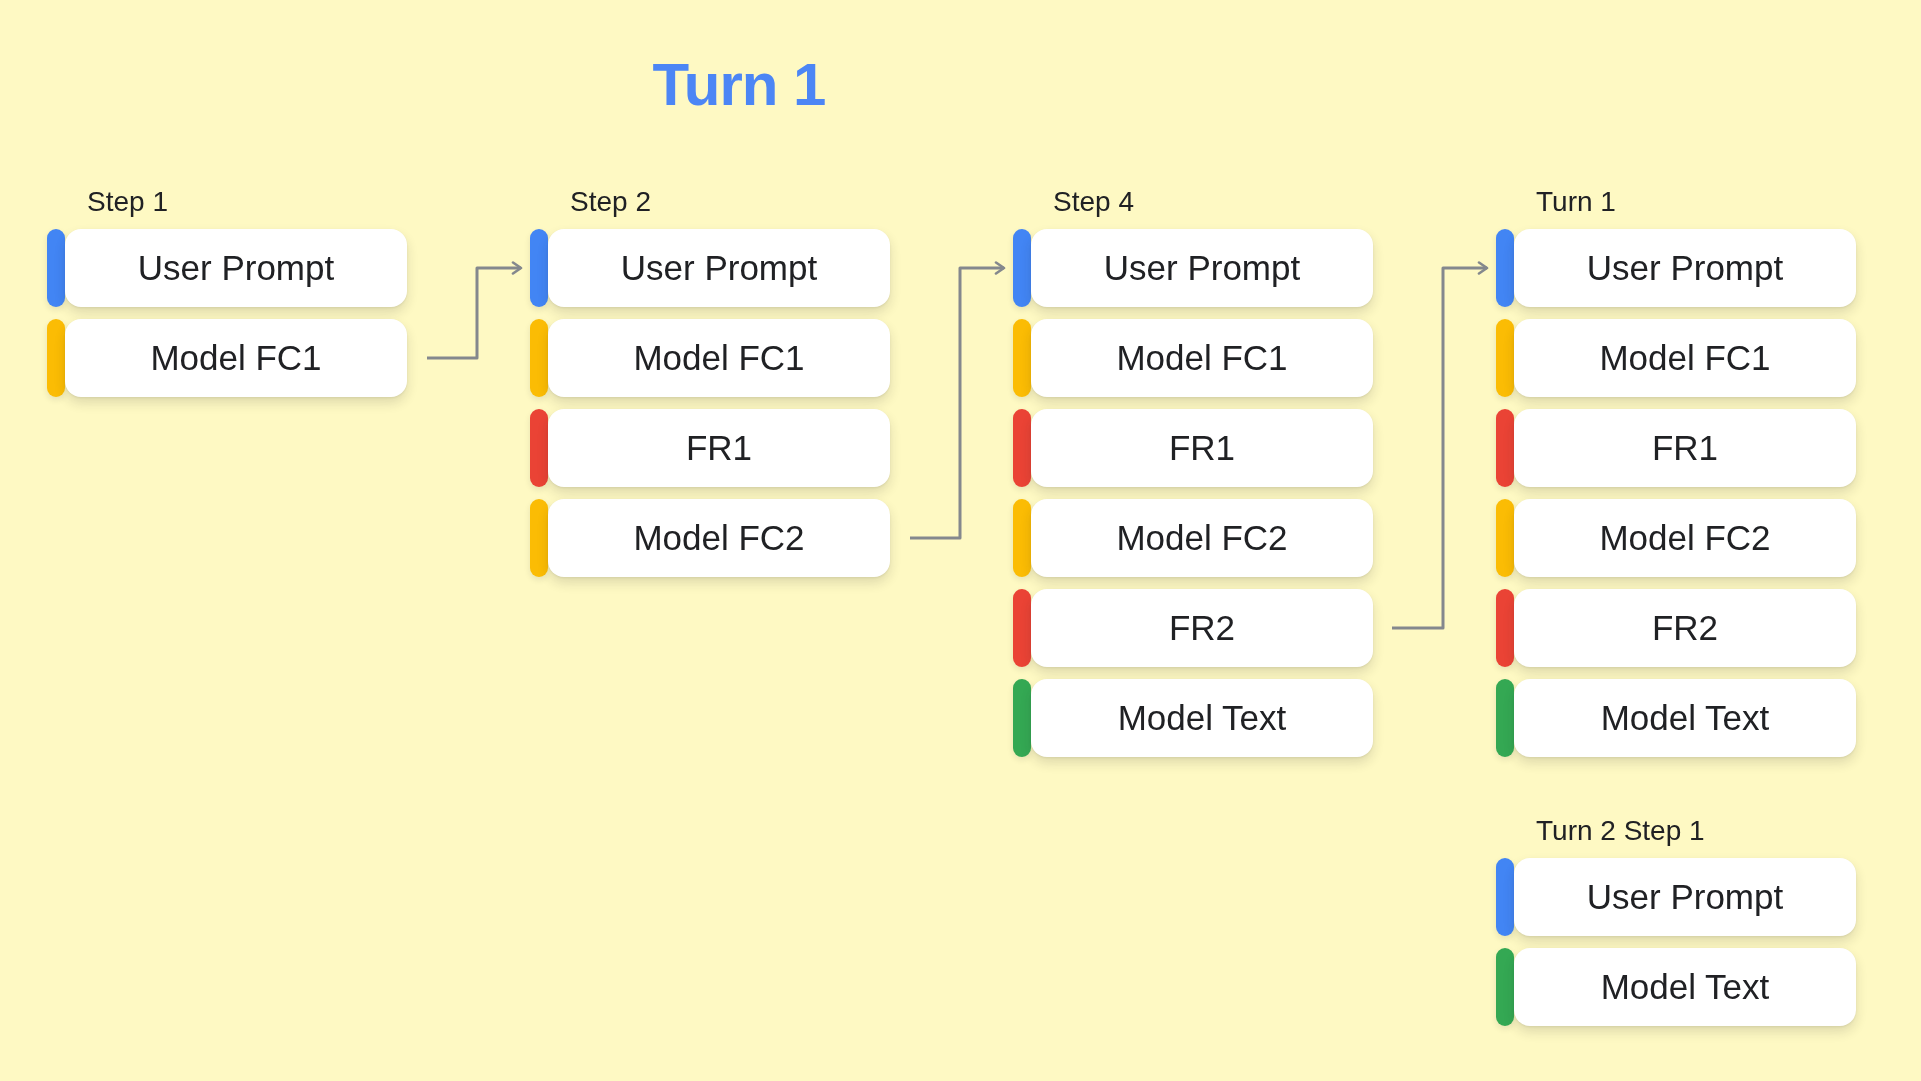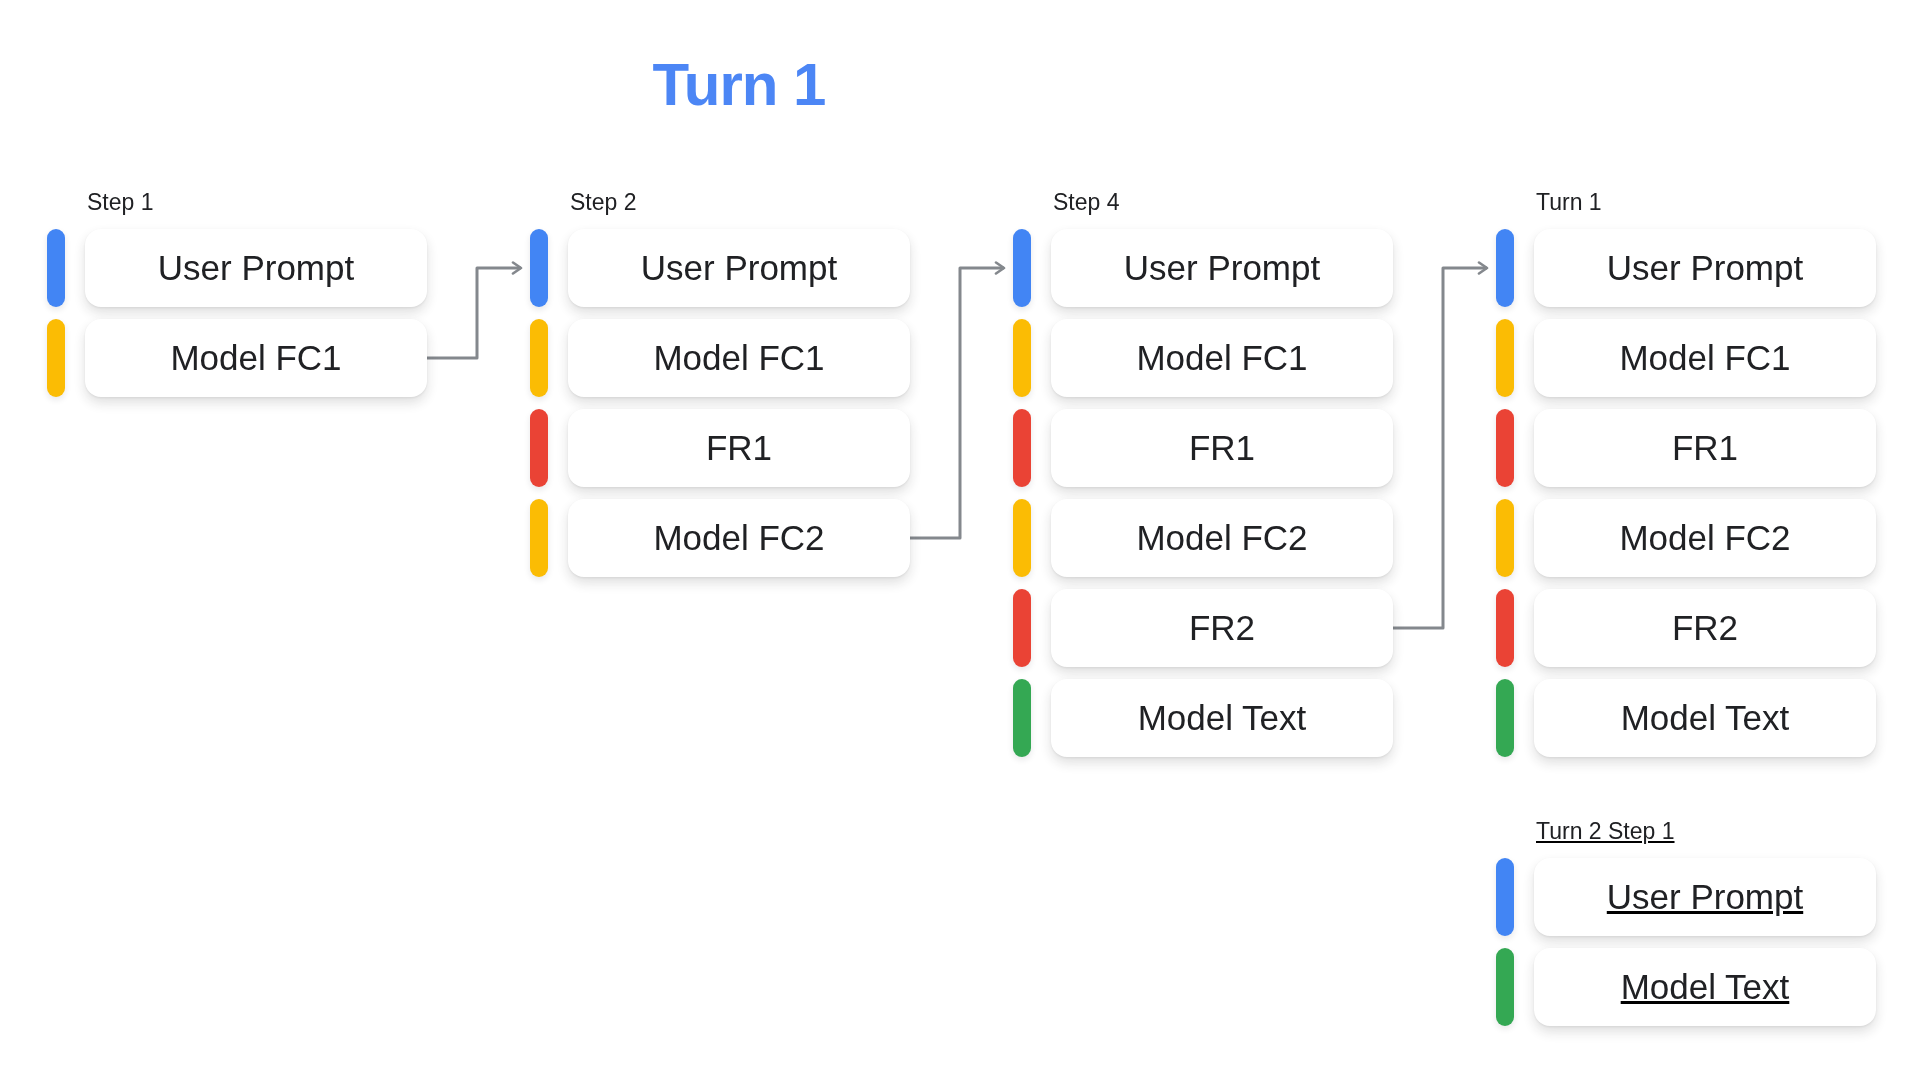--- a/index.html
+++ b/index.html
@@ -4,21 +4,21 @@
 <style>
   html,body{margin:0;padding:0;}
   body{
     font-family:"Liberation Sans","DejaVu Sans",sans-serif;
     background:#e8eaed;
   }
   .canvas{
     position:relative;
     width:1921px;
     height:1081px;
-    background:#ffffff;
+    background:#fef9c3;
     overflow:hidden;
   }
   .turn-header{
     position:absolute;
     width:342px;
     text-align:center;
     font-size:60px;
     line-height:62px;
     font-weight:700;
     letter-spacing:-1px;
@@ -28,35 +28,34 @@
   .turn-header.h1{left:568px;}
   .turn-header.h2{left:1533px;}
   .col{
     position:absolute;
     width:380px;
   }
   .col.c1{left:47px;top:190px;}
   .col.c2{left:530px;top:190px;}
   .col.c3{left:1013px;top:190px;}
   .col.c4{left:1496px;top:190px;}
-  .col.c5{left:1496px;top:819px;text-decoration:underline;}
+  .col.c5{left:1496px;top:819px;}
   .col-label{
-    font-size:23px;
+    font-size:28px;
     line-height:24px;
     color:#202124;
     margin:0 0 15px 40px;
   }
   .rows{
     display:flex;
     flex-direction:column;
     gap:12px;
   }
   .row{
     display:flex;
-    gap:20px;
     height:78px;
   }
   .bar{
     width:18px;
     height:78px;
     border-radius:9px;
     background:#ccc;
     box-shadow:0 3px 6px rgba(32,33,36,0.10);
     flex:0 0 auto;
   }

